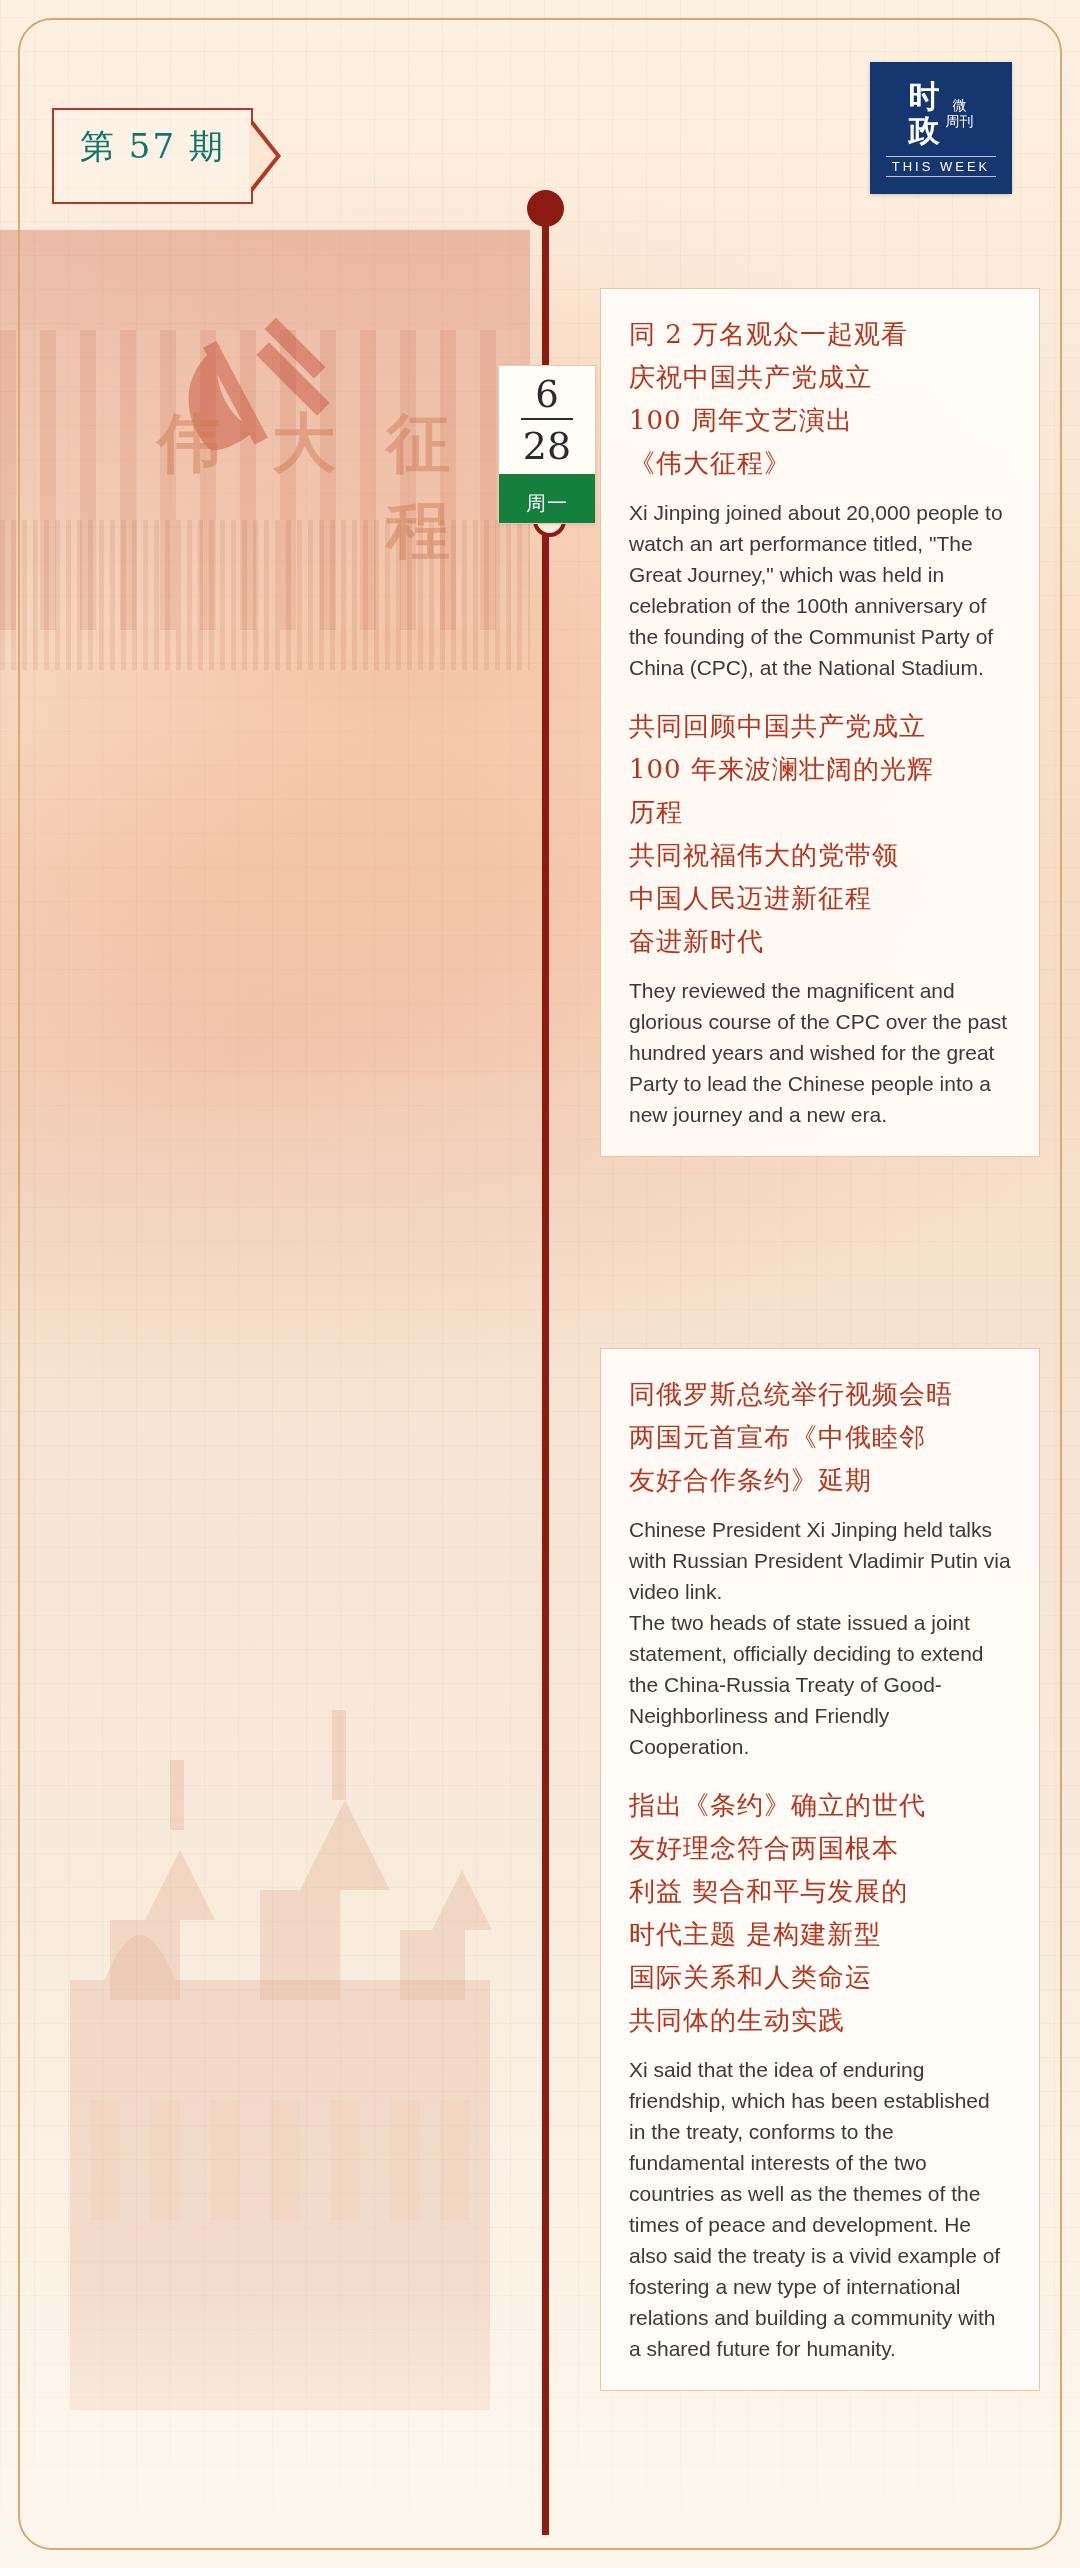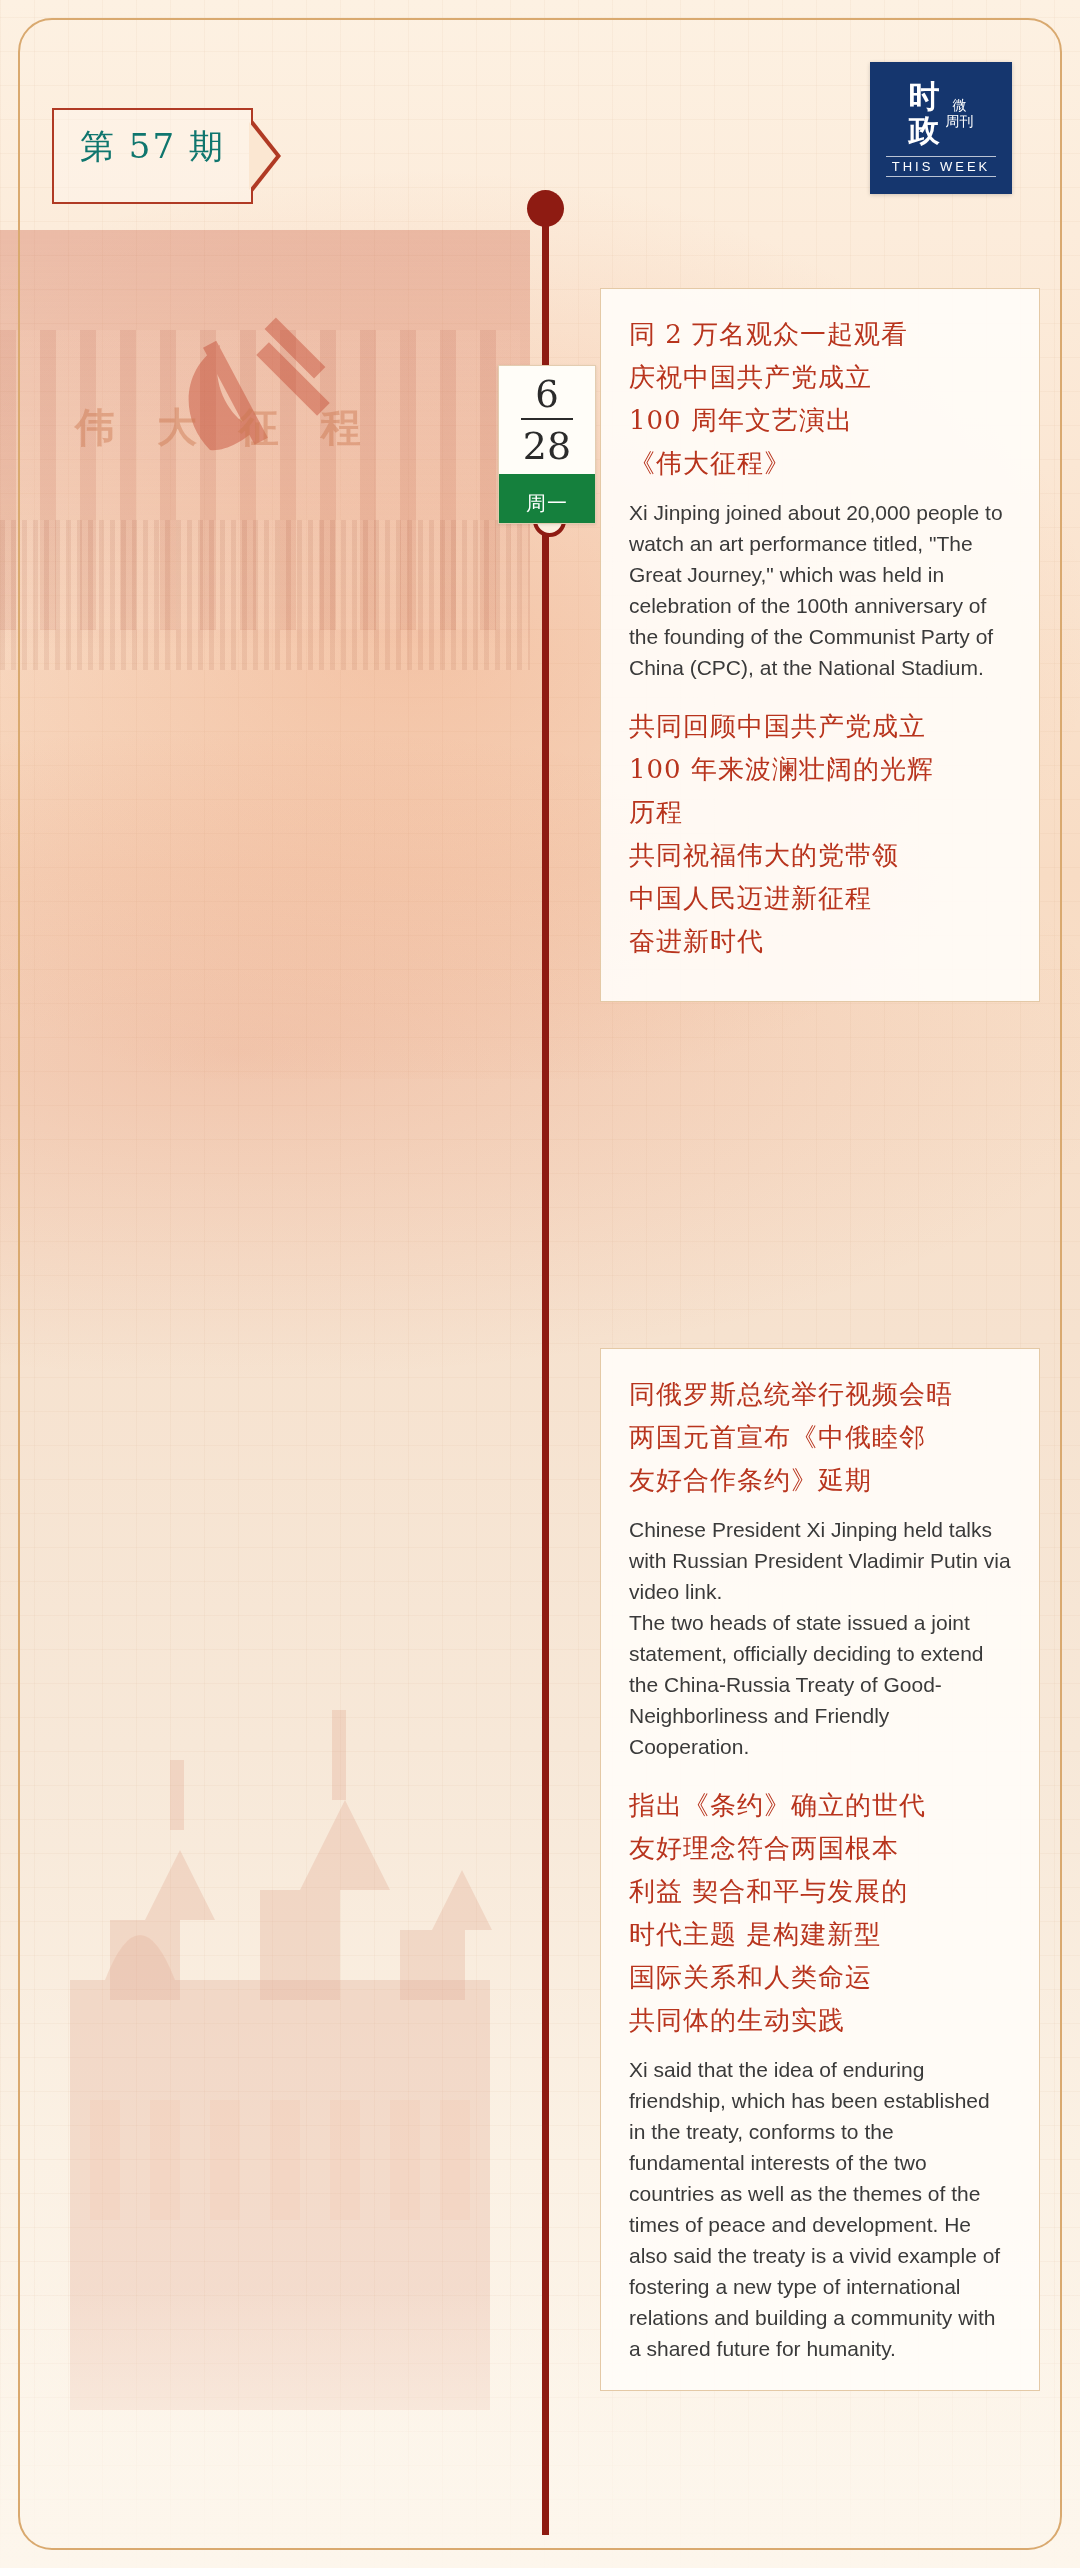--- a/index.html
+++ b/index.html
@@ -50,23 +50,23 @@
     background:repeating-linear-gradient(90deg,
         rgba(150,70,50,.16) 0 5px,
         rgba(255,230,210,.12) 5px 11px);
     opacity:.6;
   }
   
   .emblem{
     position:absolute;left:150px;top:300px;width:210px;height:190px;opacity:.42;
   }
   .bg-text1{
-    position:absolute;left:75px;top:400px;width:400px;
-    font-size:40px;letter-spacing:14px;color:rgba(205,120,80,.45);
-    font-family:"DejaVu Serif",serif;font-weight:bold;text-align:left;
+    position:absolute;left:64px;top:400px;width:400px;
+    font-size:64px;letter-spacing:14px;color:rgba(205,120,80,.45);
+    font-family:"DejaVu Serif",serif;font-weight:bold;text-align:right;
   }
   .bg-text2{
     position:absolute;left:75px;top:468px;width:400px;
     font-size:30px;letter-spacing:8px;color:rgba(205,120,80,.42);
     font-family:"DejaVu Serif",serif;text-align:center;
   }
   
   .kremlin{
     position:absolute;left:10px;top:1460px;width:530px;height:1020px;
     opacity:.55;
@@ -286,20 +286,21 @@
 庆祝中国共产党成立
 100 周年文艺演出
 《伟大征程》</h2>
   <p class="p-en">Xi Jinping joined about 20,000 people to watch an art performance titled, "The Great Journey," which was held in celebration of the 100th anniversary of the founding of the Communist Party of China (CPC), at the National Stadium.</p>
   <h2 class="h-cn">共同回顾中国共产党成立
 100 年来波澜壮阔的光辉
 历程
 共同祝福伟大的党带领
 中国人民迈进新征程
 奋进新时代</h2>
+  <p class="p-en last">They reviewed the magnificent and glorious course of the CPC over the past hundred years and wished for the great Party to lead the Chinese people into a new journey and a new era.</p>
 </div>
 
 <div class="card" id="card-2">
   <h2 class="h-cn">同俄罗斯总统举行视频会晤
 两国元首宣布《中俄睦邻
 友好合作条约》延期</h2>
   <p class="p-en">Chinese President Xi Jinping held talks with Russian President Vladimir Putin via video link.
 The two heads of state issued a joint statement, officially deciding to extend the China-Russia Treaty of Good-Neighborliness and Friendly Cooperation.</p>
   <h2 class="h-cn">指出《条约》确立的世代
 友好理念符合两国根本

